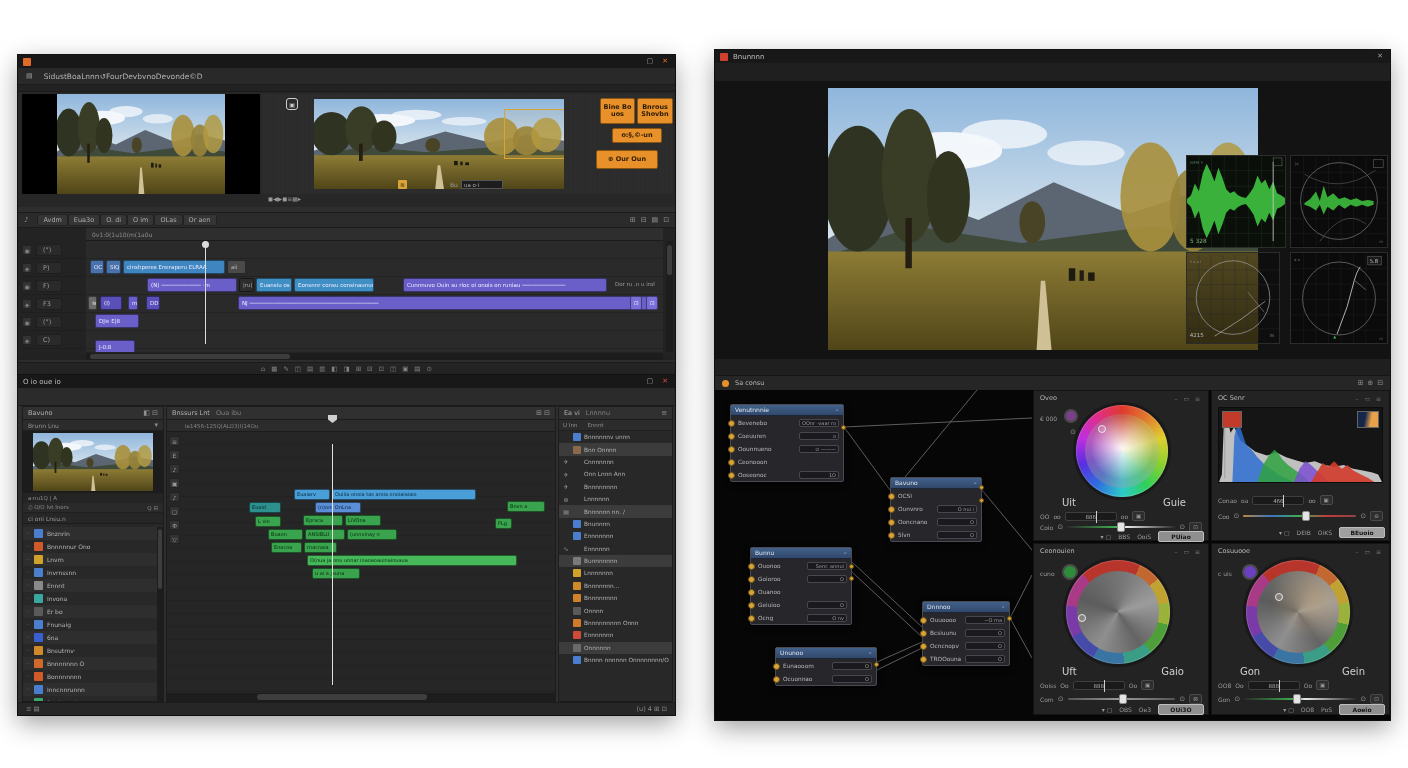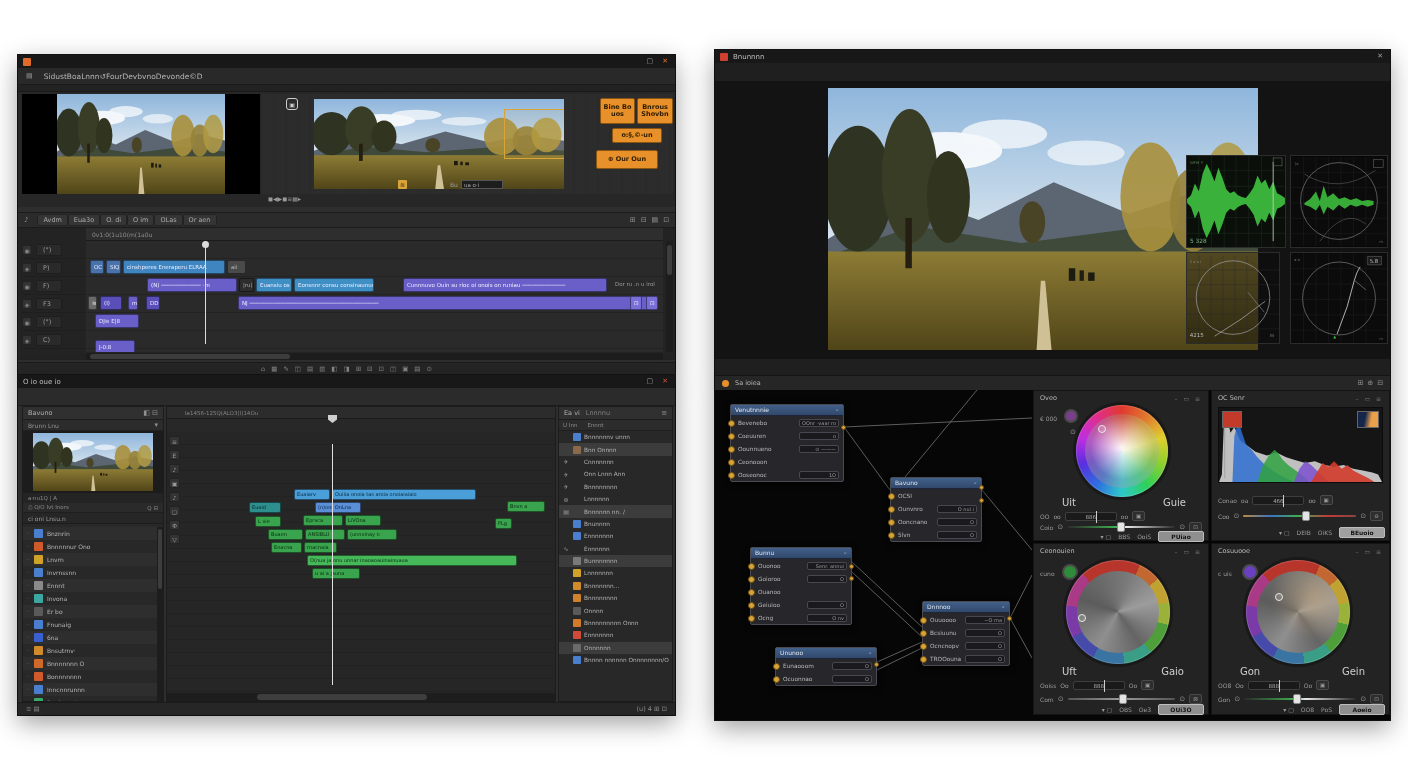--- a/index.html
+++ b/index.html
@@ -440,20 +440,26 @@
             <span>Bnvb-runtn</span>
           </div>
           </div>
       </div>
       <div id="b-mlscroll">
           <i></i>
         </div>
     </div>
 
     <div class="bpanel" id="b-center">
+      <div class="phead">
+        <span>Bnssurs Lnt</span>
+        <span style="color:#7f7f7f">Oua ibu</span>
+        <span class="sp"></span>
+        <span class="icn">⊞ ⊟</span>
+      </div>
       <div id="b-ruler">
         <span><span>Ia</span><span>1456-125</span><span>Q</span><span>(AL</span><span>O3</span><span>(I)</span><span>14</span><span>Ou</span></span>
       </div>
       <div id="b-phmark"></div>
       <div id="b-tlbody">
         <div>
 
         <div class="railbox rail-stack" style="top: 4px;"><span>≡</span></div>
             <div class="railbox rail-stack" style="top: 18px;"><span>E</span></div>
             <div class="railbox rail-stack" style="top: 32px;"><span>♪</span></div>
@@ -719,21 +725,21 @@
           <text x="82" y="10" fill="#bbb" font-size="5.5" font-family="DejaVu Sans">5.8</text>
           <text x="44" y="88" fill="#3dbb3d" font-size="4" font-family="DejaVu Sans">▲</text>
           <text x="3" y="8" fill="#666" font-size="4" font-family="DejaVu Sans">a·a</text>
           <text x="92" y="90" fill="#666" font-size="4" font-family="DejaVu Sans">m</text>
         </svg>
       </div>
     </div>
 
     <div id="r-subbar">
       <span class="odot"></span>
-      <span>Sa ioiea</span>
+      <span>Sa consu</span>
       <span class="sp"></span>
       <span><span class="icn" style="margin-left:4px">⊞</span><span class="icn" style="margin-left:4px">⊕</span><span class="icn" style="margin-left:4px">⊟</span></span>
     </div>
 
     <div id="r-page">
 
       <div id="r-graph">
         <svg id="r-wires" width="317" height="330">
           <g stroke="#9a9a9a" stroke-width="0.7" opacity="0.85">
             <line x1="129" y1="37" x2="175" y2="100"></line>

